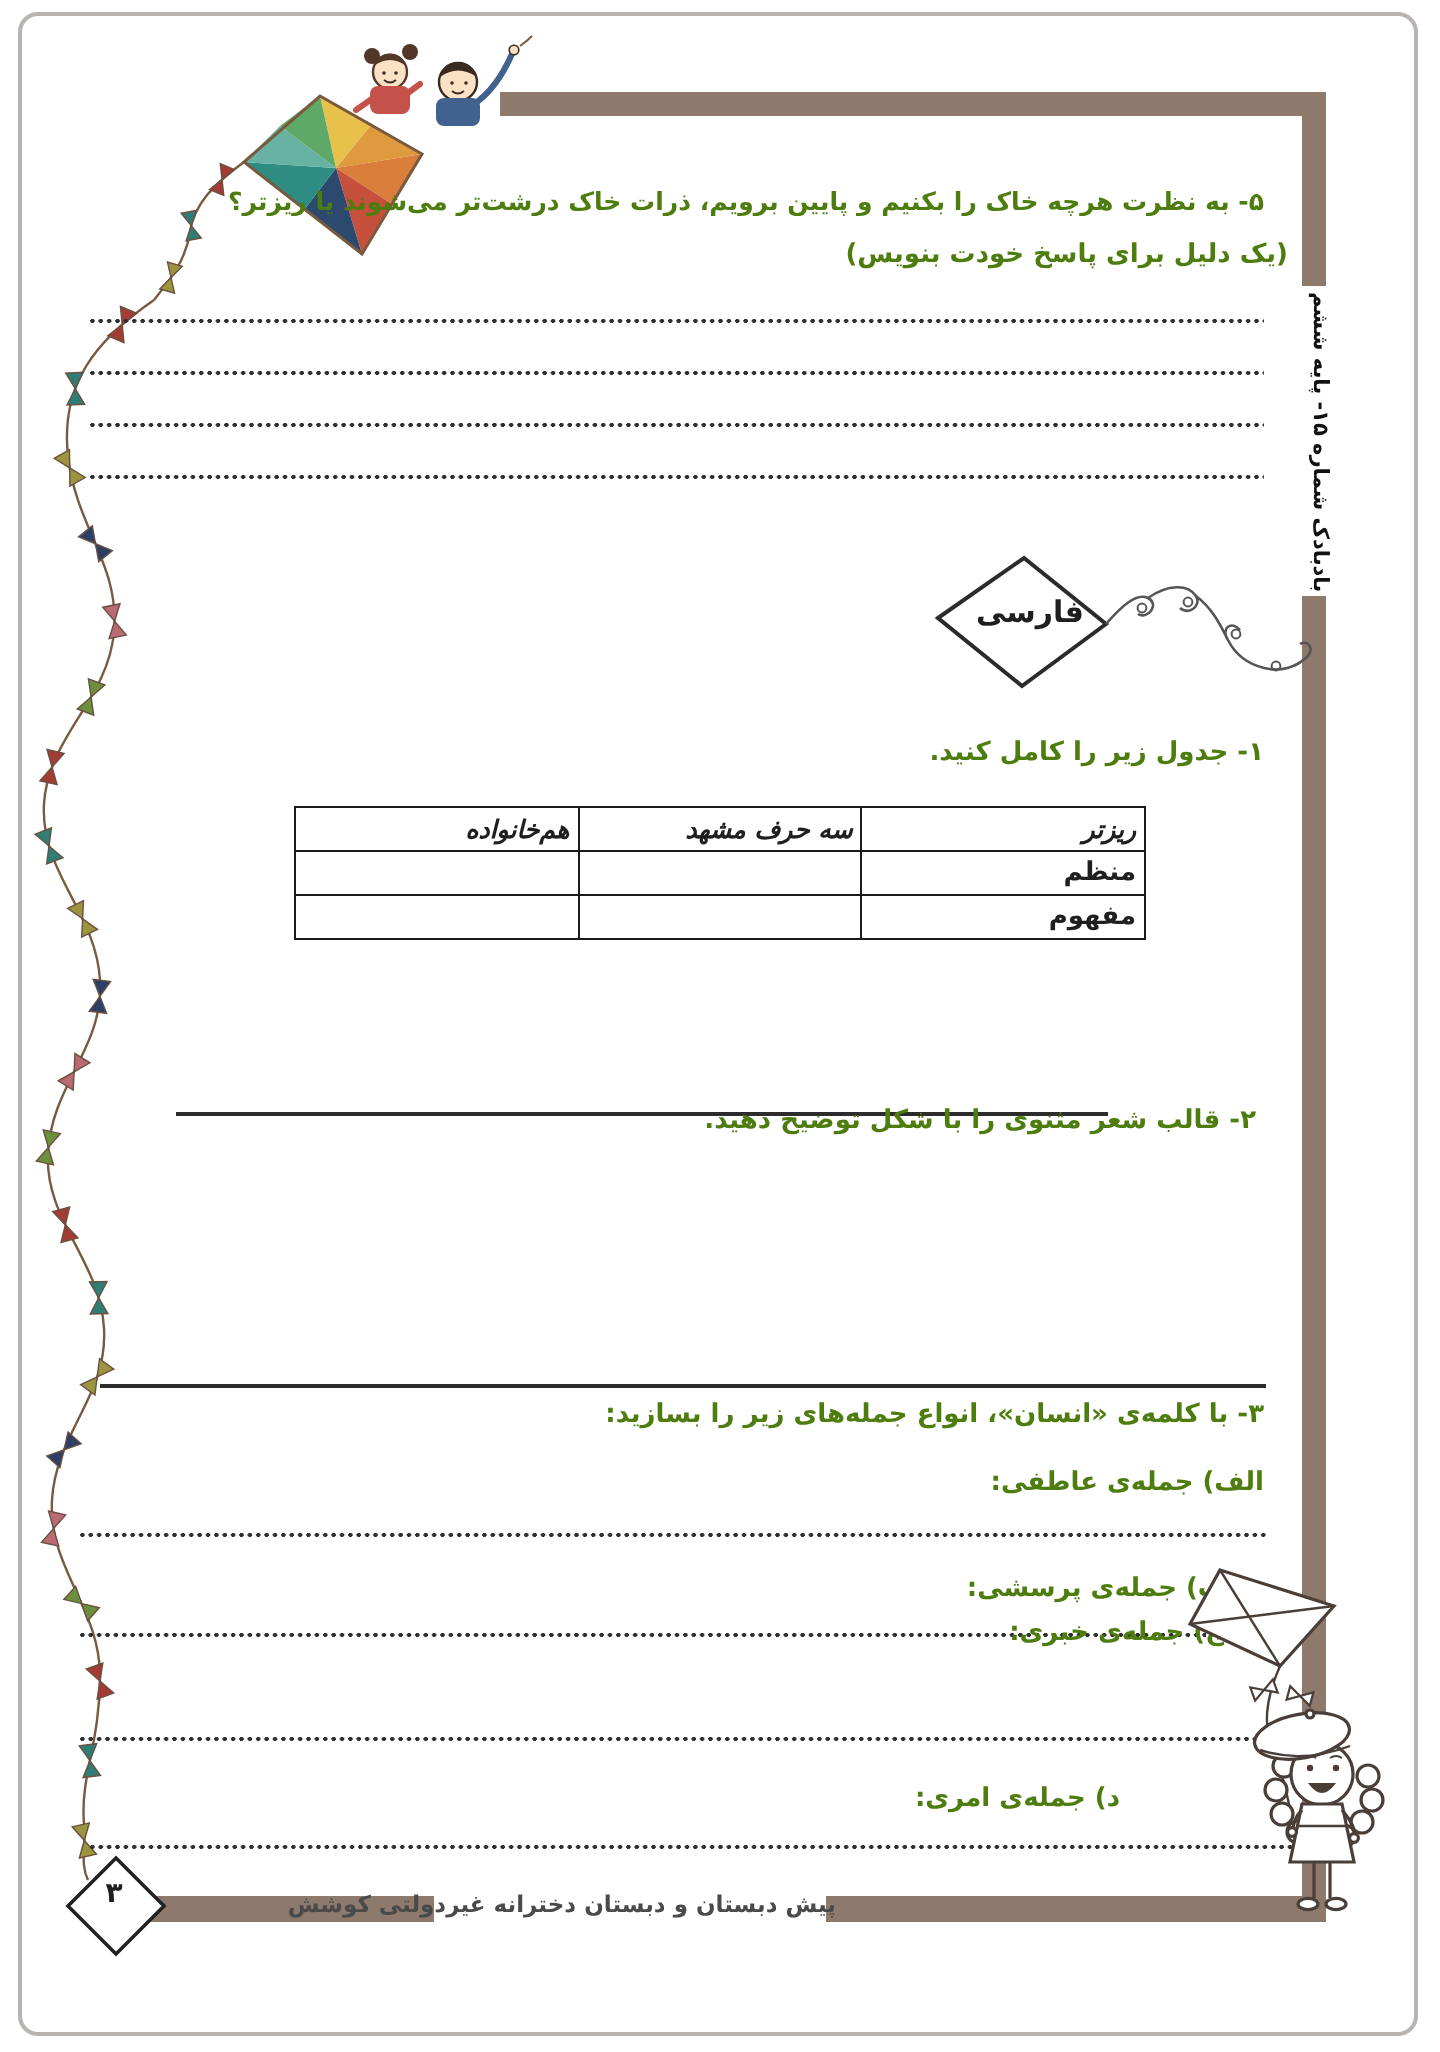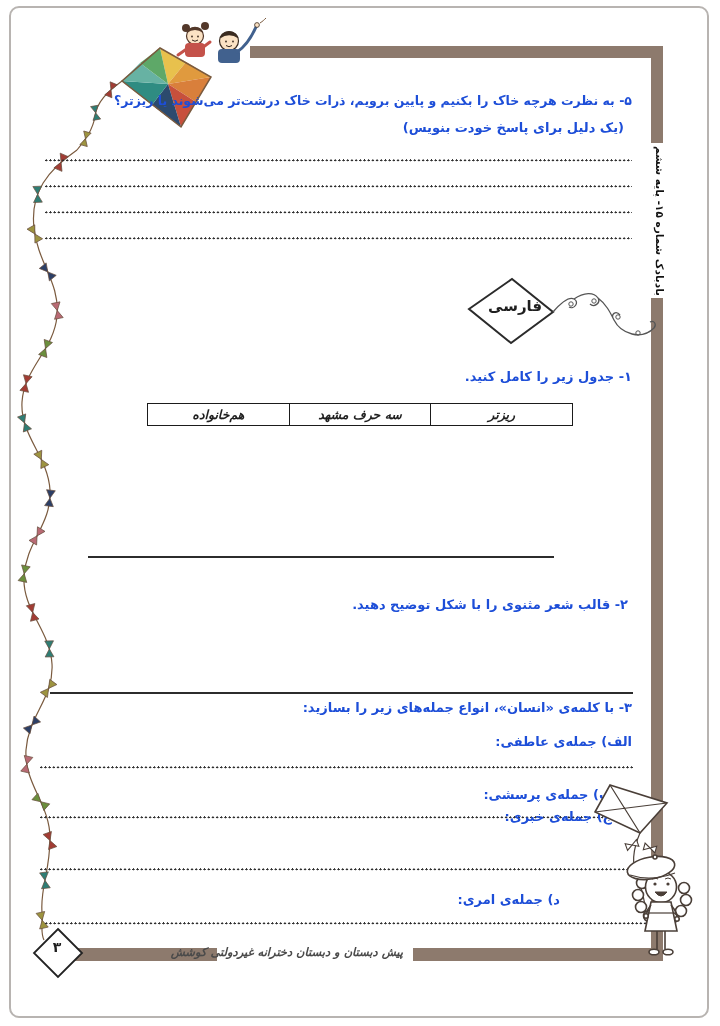--- a/index.html
+++ b/index.html
@@ -9,52 +9,52 @@
     font-family:"DejaVu Sans",sans-serif;
   }
   .abs{position:absolute;}
   .page-frame{
     left:9px;top:6px;width:700px;height:1012px;
     border:2px solid #b8b4b1;border-radius:10px;background:#fff;box-sizing:border-box;
   }
   .bar{background:#8d7a6d;}
   .q{
     white-space:nowrap;direction:rtl;text-align:right;
-    font-weight:bold;font-size:13px;line-height:17px;color:#1d4ed8;
+    font-weight:bold;font-size:13px;line-height:17px;color:#4d7c0f;
   }
   .hint{font-size:13px;}
   .dotline{
     height:3px;
     background-image:radial-gradient(circle at 1.2px 1.4px,#2f2f2f 1px,transparent 1.15px);
     background-size:4.2px 3px;background-repeat:repeat-x;
   }
   .solidline{height:1.7px;background:#2c2c2c;}
   table.wordtable{
     position:absolute;left:147px;top:403px;width:426px;
     border-collapse:collapse;table-layout:fixed;direction:rtl;
   }
   .wordtable th,.wordtable td{
     border:1.8px solid #1b1b1b;height:21px;padding:0 4px;
-    text-align:center;vertical-align:middle;
+    text-align:right;vertical-align:middle;
   }
   .wordtable th{font-style:italic;font-weight:bold;font-size:12.5px;}
   .wordtable td.word{font-weight:bold;font-size:13px;}
   .sideways{
     width:170px;height:18px;left:572px;top:212px;
     transform:rotate(90deg);transform-origin:center;
     direction:rtl;text-align:center;font-weight:bold;font-size:10.5px;color:#111;
     white-space:nowrap;
   }
   .farsi-label{
     left:482px;top:297px;width:60px;text-align:right;
     font-weight:bold;font-size:15px;direction:rtl;
   }
   .school{
-    left:207px;top:945px;width:196px;text-align:right;direction:rtl;
-    font-weight:bold;font-size:11.5px;color:#4a4a4a;white-space:nowrap;font-style:italic;
+    left:222px;top:945px;width:196px;text-align:right;direction:rtl;
+    font-weight:bold;font-size:11.5px;color:#4a4a4a;white-space:nowrap;
   }
   .pagenum{
     left:32px;top:939px;width:50px;text-align:center;
     font-weight:bold;font-size:14px;
   }
 </style>
 </head>
 <body>
 
 <div class="abs page-frame"></div>
@@ -174,21 +174,21 @@
     </g>
     <g transform="translate(44.93750762939453,740.3155517578125) rotate(83.1909663584857)">
       <path d="M0 0 L-8 -4.4 L-8 4.4 Z M0 0 L8 -4.4 L8 4.4 Z" fill="#2f7d74" stroke="#6a5040" stroke-width="0.7"></path>
     </g>
     <g transform="translate(42.174041748046875,780.236083984375) rotate(77.12919431921597)">
       <path d="M0 0 L-8 -4.4 L-8 4.4 Z M0 0 L8 -4.4 L8 4.4 Z" fill="#9d9440" stroke="#6a5040" stroke-width="0.7"></path>
     </g>
   </svg>
 
 <div class="abs q" style="right:88px;top:92px;font-size:12.5px;">۵- به نظرت هرچه خاک را بکنیم و پایین برویم، ذرات خاک درشت‌تر می‌شوند یا ریزتر؟</div>
-<div class="abs q hint" style="right:96px;top:119px;margin-left:36px;">(یک دلیل برای پاسخ خودت بنویس)</div>
+<div class="abs q hint" style="right:76px;top:119px;margin-left:36px;">(یک دلیل برای پاسخ خودت بنویس)</div>
 <div class="abs dotline" style="left:45px;right:88px;top:159px;"></div>
 <div class="abs dotline" style="left:45px;right:88px;top:185px;"></div>
 <div class="abs dotline" style="left:45px;right:88px;top:211px;"></div>
 <div class="abs dotline" style="left:45px;right:88px;top:237px;"></div>
 
 <svg class="abs" style="left:448px;top:260px;" width="225" height="105" viewBox="0 0 225 105">
   <path d="M21 49 L64 19 L105 52 L63 83 Z" fill="#ffffff" stroke="#2b2b2b" stroke-width="2"></path>
   <path d="M105 52 C112 44 120 36 126 39 C132 42 126 50 121 47 M126 39 C136 32 146 32 150 38 C153 43 146 48 142 44 M150 38 C158 44 162 52 166 60 C170 68 176 72 184 74 M166 60 C162 54 168 50 172 55 M184 74 C192 76 200 74 206 68 C209 64 206 60 202 62" fill="none" stroke="#555" stroke-width="1.3"></path>
   <circle cx="123" cy="44" r="2.2" fill="none" stroke="#555" stroke-width="1"></circle>
   <circle cx="146" cy="41" r="2.2" fill="none" stroke="#555" stroke-width="1"></circle>
@@ -198,25 +198,35 @@
 <div class="abs farsi-label">فارسی</div>
 
 <div class="abs q" style="right:88px;top:368px;">۱- جدول زیر را کامل کنید.</div>
 <table class="wordtable" dir="rtl">
   <tbody>
       <tr>
     <th>ریزتر</th>
     <th>سه حرف مشهد</th>
     <th>هم‌خانواده</th>
   </tr>
+  <tr>
+    <td class="word">منظم</td>
+    <td></td>
+    <td></td>
+  </tr>
+  <tr>
+    <td class="word">مفهوم</td>
+    <td></td>
+    <td></td>
+  </tr>
 </tbody>
   </table>
 
 <div class="abs solidline" style="left:88px;top:556px;width:466px;"></div>
-<div class="abs q" style="right:92px;top:596px;">۲- قالب شعر مثنوی را با شکل توضیح دهید.</div>
+<div class="abs q" style="right:92px;top:552px;">۲- قالب شعر مثنوی را با شکل توضیح دهید.</div>
 
 <div class="abs solidline" style="left:50px;top:692px;width:583px;"></div>
 <div class="abs q" style="right:88px;top:699px;">۳- با کلمه‌ی «انسان»، انواع جمله‌های زیر را بسازید:</div>
 <div class="abs q" style="right:88px;top:733px;text-align:center;">الف) جمله‌ی عاطفی:</div>
 <div class="abs dotline" style="left:40px;right:87px;top:766px;"></div>
 <div class="abs q" style="right:108px;top:786px;">ب) جمله‌ی پرسشی:</div>
 <div class="abs dotline" style="left:40px;right:117px;top:816px;"></div>
 <div class="abs q" style="right:108px;top:808px;">ج) جمله‌ی خبری:</div>
 <div class="abs dotline" style="left:40px;right:87px;top:868px;"></div>
 <div class="abs q" style="right:160px;top:891px;">د) جمله‌ی امری:</div>

